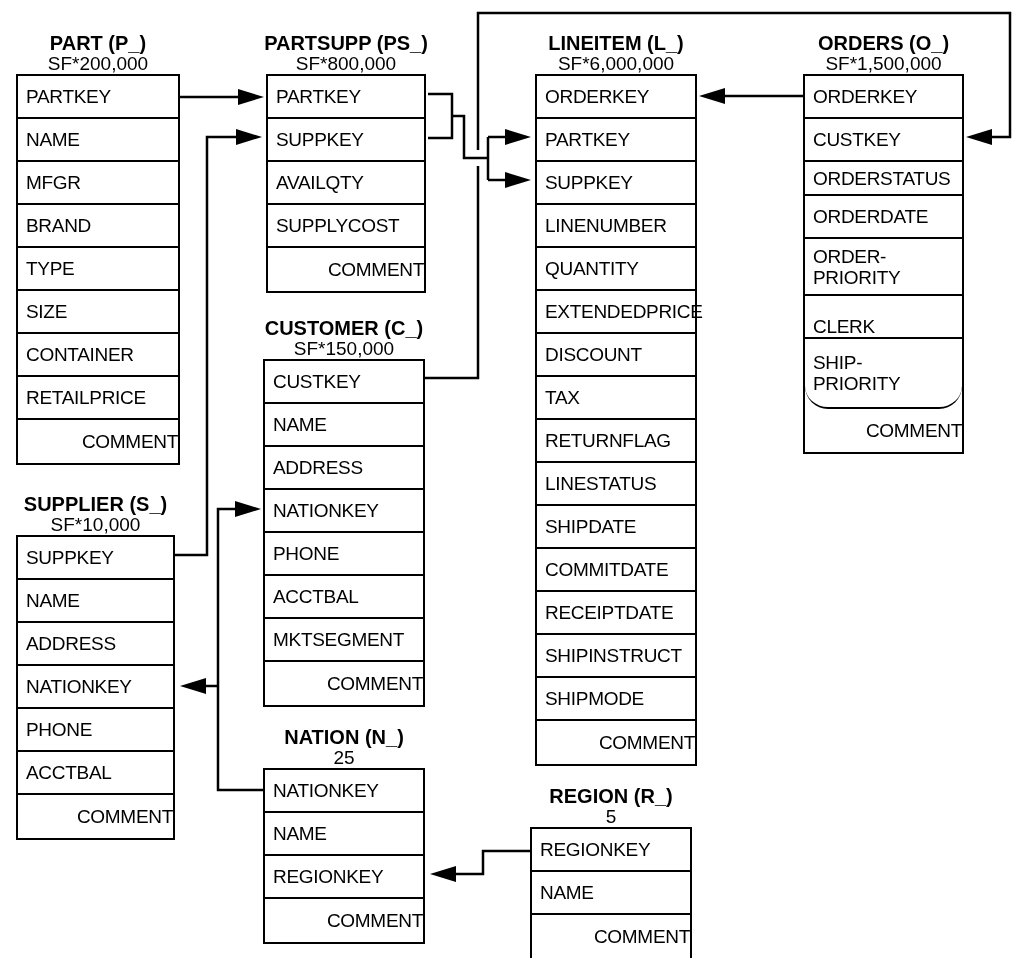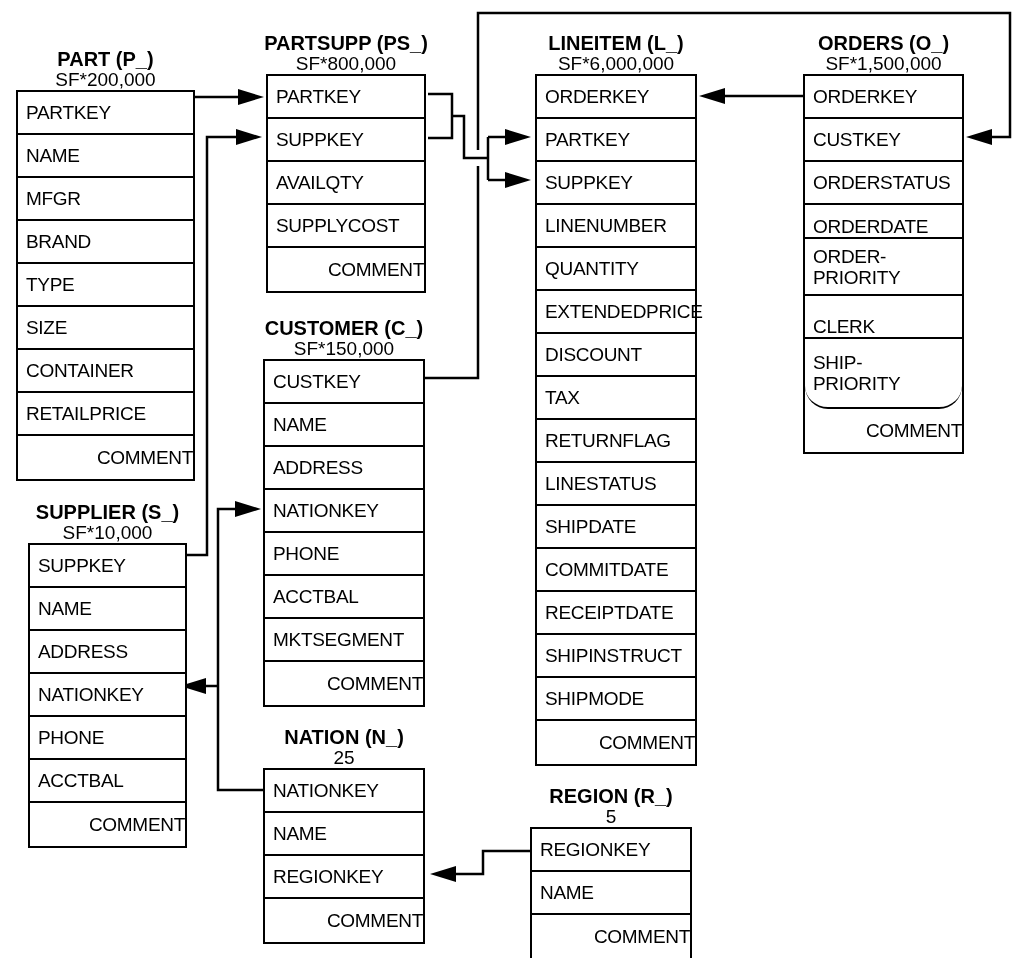--- a/index.html
+++ b/index.html
@@ -77,21 +77,21 @@
       <line x1="218" y1="686" x2="205" y2="686"></line>
       <polygon points="206,678 180,686 206,694"></polygon>
     </g>
 
     <g>
       <path d="M530,851 H483 V874 H455"></path>
       <polygon points="456,866 430,874 456,882"></polygon>
     </g>
   </svg>
 
-  <div class="table" style="left:16px;top:74px;width:179px;margin-top:16px;">
+  <div class="table" style="left:16px;top:74px;width:164px;">
     <div class="t-head">
       <div class="t-title">PART (P_)</div>
       <div class="t-scale">SF*200,000</div>
     </div>
     <div class="t-rows">
         <div class="t-row"><span>PARTKEY</span></div>
         <div class="t-row"><span>NAME</span></div>
         <div class="t-row"><span>MFGR</span></div>
         <div class="t-row"><span>BRAND</span></div>
         <div class="t-row"><span>TYPE</span></div>
@@ -142,32 +142,32 @@
   </div>
 
   <div class="table" style="left:803px;top:74px;width:161px;">
     <div class="t-head">
       <div class="t-title">ORDERS (O_)</div>
       <div class="t-scale">SF*1,500,000</div>
     </div>
     <div class="t-rows">
         <div class="t-row" style="height: 43px;"><span>ORDERKEY</span></div>
         <div class="t-row" style="height: 43px;"><span>CUSTKEY</span></div>
-        <div class="t-row" style="height: 43px;"><span>ORDERSTATUS</span></div>
-        <div class="t-row" style="height: 34px; align-items: flex-end;"><span>ORDERDATE</span></div>
+        <div class="t-row" style="height: 34px;"><span>ORDERSTATUS</span></div>
+        <div class="t-row" style="height: 43px;"><span>ORDERDATE</span></div>
         <div class="t-row" style="height: 57px;"><span>ORDER-
 PRIORITY</span></div>
         <div class="t-row" style="height: 43px; align-items: flex-end;"><span>CLERK</span></div>
         <div class="t-row" style="height: 70px; border-radius: 23px;"><span>SHIP-
 PRIORITY</span></div>
         <div class="t-row" style="height: 43px;"><span>COMMENT</span></div>
       </div>
   </div>
 
-  <div class="table" style="left:28px;top:535px;width:159px;margin-top:8px;">
+  <div class="table" style="left:16px;top:535px;width:159px;">
     <div class="t-head">
       <div class="t-title">SUPPLIER (S_)</div>
       <div class="t-scale">SF*10,000</div>
     </div>
     <div class="t-rows">
         <div class="t-row"><span>SUPPKEY</span></div>
         <div class="t-row"><span>NAME</span></div>
         <div class="t-row"><span>ADDRESS</span></div>
         <div class="t-row"><span>NATIONKEY</span></div>
         <div class="t-row"><span>PHONE</span></div>

